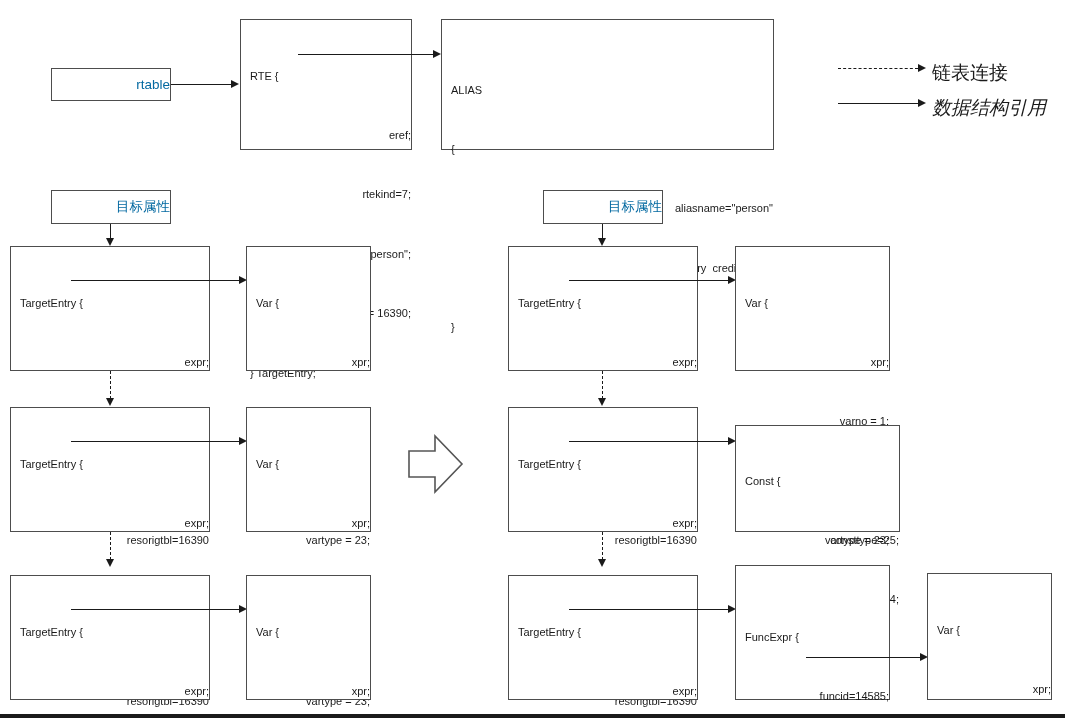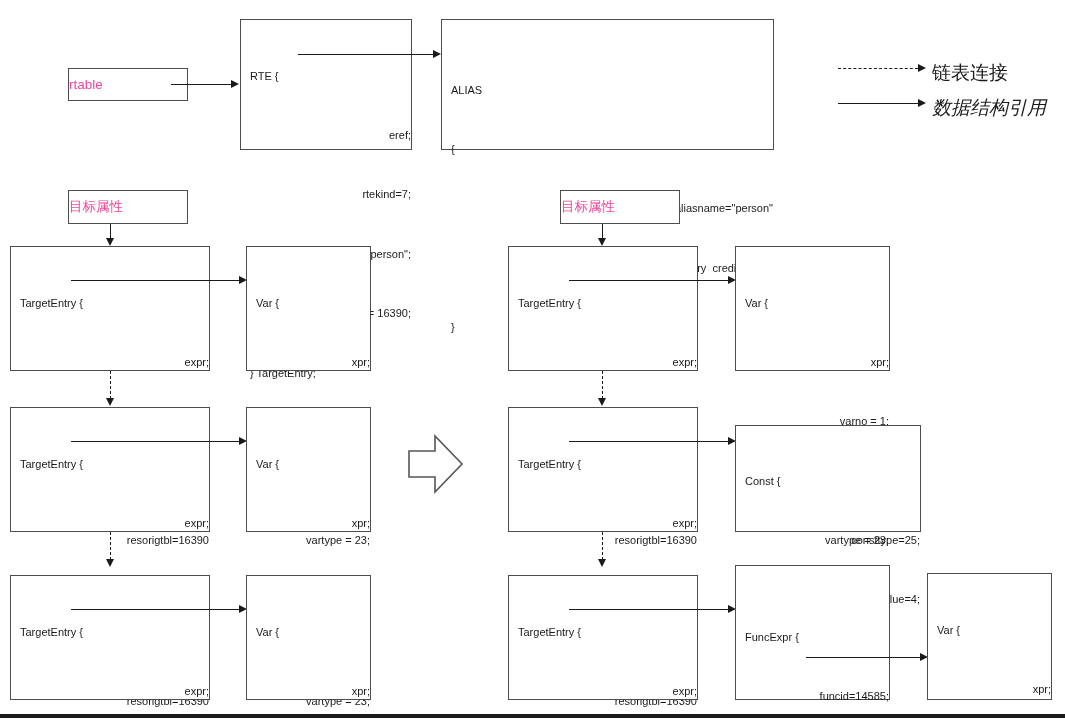--- a/index.html
+++ b/index.html
@@ -36,24 +36,23 @@
     white-space: pre;
   }
   .indent1 { padding-left: 17px; text-align: right; }
   .label-box {
     position: absolute;
     box-sizing: border-box;
     border: 1px solid #4d4d4d;
     background: #ffffff;
     display: flex;
     align-items: center;
-    justify-content: flex-start;
+    justify-content: flex-end;
     font-size: 13.5px;
-    color: #ec4899;
-    margin-left: 17px;
+    color: #0369a1;
   }
   
   .hline {
     position: absolute;
     height: 0;
     border-top: 1.2px solid #1a1a1a;
   }
   .vline {
     position: absolute;
     width: 0;
@@ -248,21 +247,21 @@
   <div class="box" style="left:508px; top:407px; width:190px; height:125px;">
     <span class="ln">TargetEntry {</span>
     <span class="ln indent1">expr;</span>
     <span class="ln indent1">resno = 2;</span>
     <span class="ln indent1">resname = "salary";</span>
     <span class="ln indent1">resorigtbl=16390</span>
     
   </div>
   <div class="hline" style="left:569px; top:441px; width:159px;"></div>
   <div class="arrow-r" style="left:728px; top:436.5px;"></div>
-  <div class="box" style="left:735px; top:425px; width:186px; height:107px; padding-top:6px;">
+  <div class="box" style="left:735px; top:425px; width:165px; height:107px; padding-top:6px;">
     <span class="ln">Const {</span>
     <span class="ln indent1">consttype=25;</span>
     <span class="ln indent1">constvalue=4;</span>
     <span class="ln">} Var;</span>
   </div>
 
   <div class="vdash" style="left:602px; top:532px; height:28px;"></div>
   <div class="arrow-d" style="left:597.5px; top:559px;"></div>
 
   <div class="box" style="left:508px; top:575px; width:190px; height:125px;">

